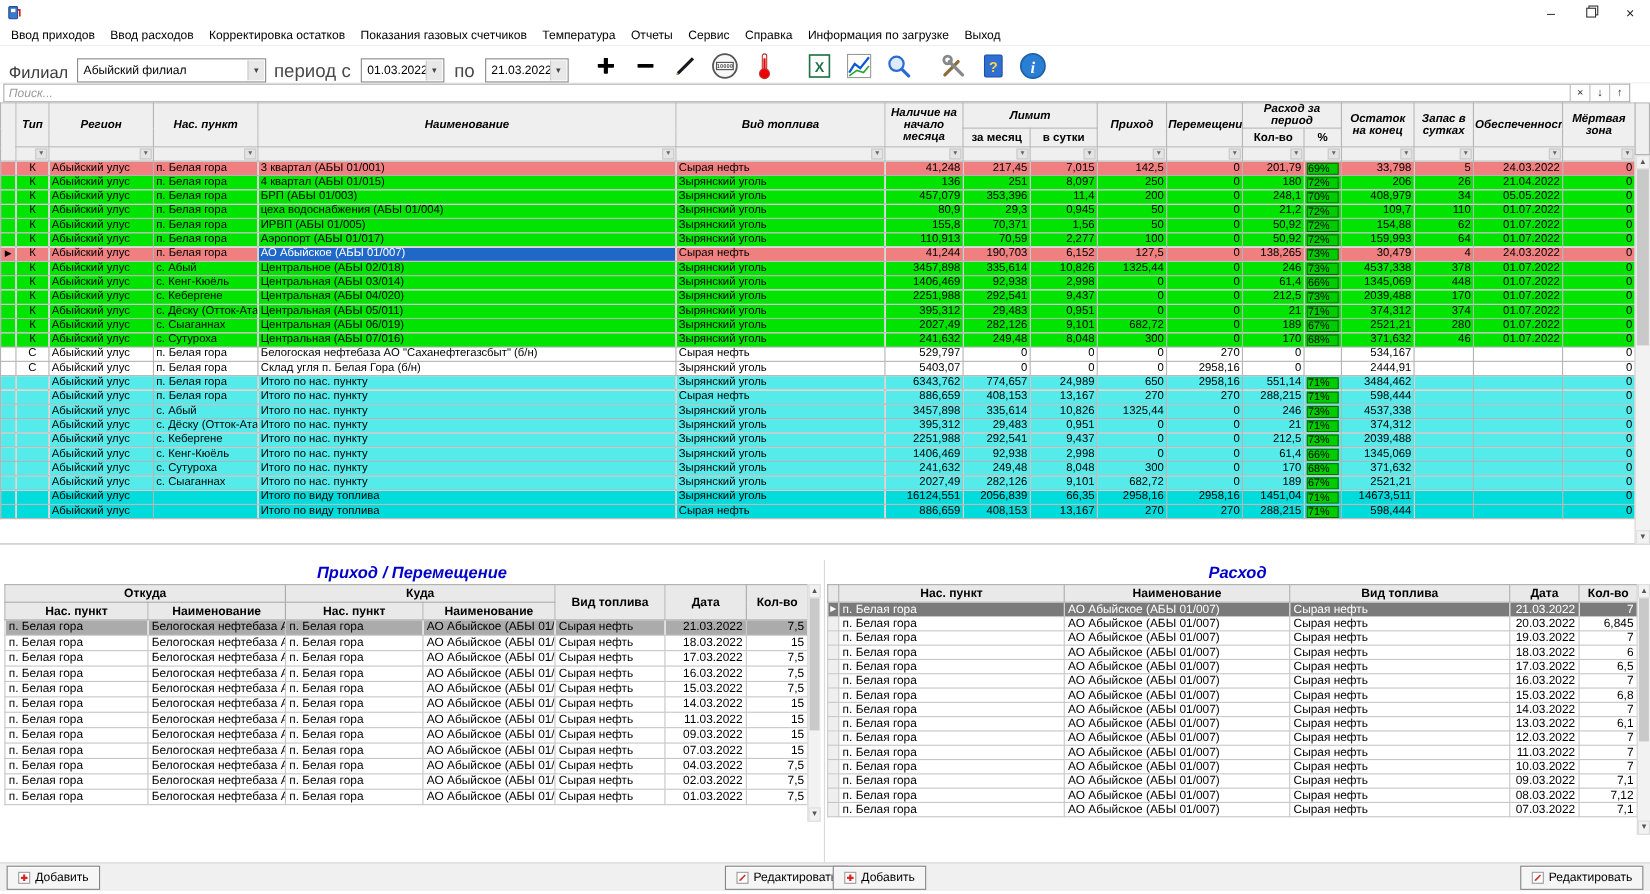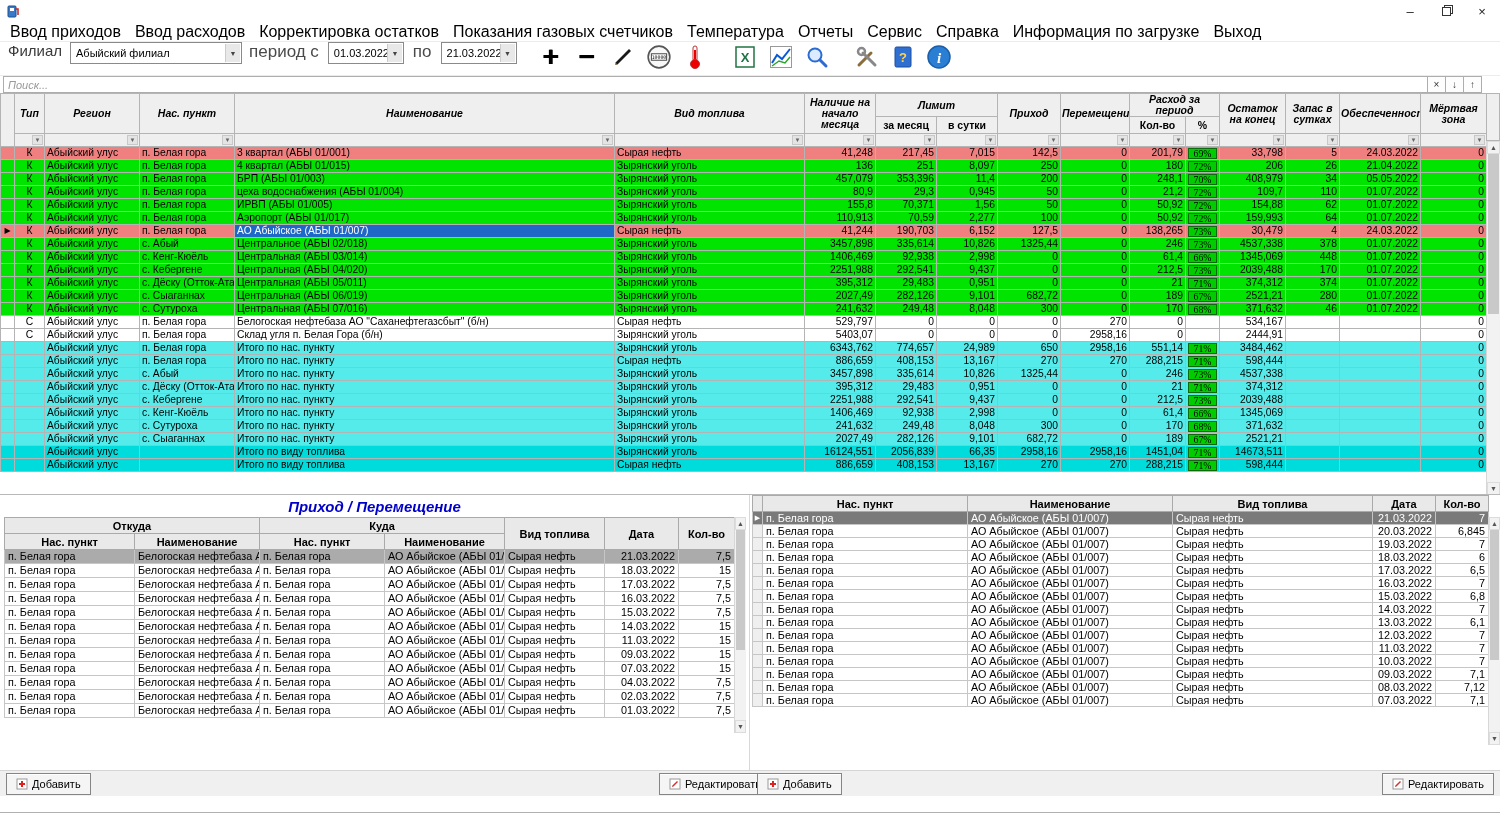--- a/index.html
+++ b/index.html
@@ -10,24 +10,24 @@
   
   .titlebar { height:22px; display:flex; align-items:center; padding-left:6px; background:#fff; }
   .app-icon { width:15px; height:15px; margin-right:6px; flex:0 0 auto; }
   .title-text { font-size:11.5px; white-space:nowrap; }
   .win-controls { margin-left:auto; display:flex; height:100%; }
   .win-btn { width:36px; height:22px; display:flex; align-items:center; justify-content:center; font-size:13px; color:#222; }
   .restore-glyph { width:9px; height:9px; border:1px solid #333; display:inline-block; box-shadow:2px -2px 0 -1px #fff, 2px -2px 0 0 #333; }
 
   
   .menubar { height:20px; display:flex; align-items:center; background:#fff; padding-left:3px; border-bottom:1px solid #ececec; }
-  .menu-item { padding:2px 7px; font-size:16px; white-space:nowrap; cursor:default; }
+  .menu-item { padding:2px 7px; font-size:11px; white-space:nowrap; cursor:default; }
 
   
-  .toolbar { height:34px; display:flex; align-items:flex-start; background:#fff; padding-left:8px; border-bottom:1px solid #ececec; }
+  .toolbar { height:34px; display:flex; align-items:flex-end; background:#fff; padding-left:8px; border-bottom:1px solid #ececec; }
   .branch-label { font-size:15px; color:#3a3a3a; margin-right:8px; }
   .combo { border:1px solid #8a8a8a; background:#fff; height:22px; display:flex; align-items:center; font-size:11px; position:relative; padding:0 18px 0 5px; white-space:nowrap; }
   .combo .arrow { position:absolute; right:1px; top:1px; bottom:1px; width:15px; background:#e8e8e8; display:flex; align-items:center; justify-content:center; font-size:7px; color:#444; border-left:1px solid #ccc; }
   .branch-combo { width:172px; }
   .date-combo { width:76px; margin:0 2px; }
   .period-label { font-size:17px; color:#4a4a4a; margin:0 7px; white-space:nowrap; }
   .tool-btn { width:32px; height:30px; display:flex; align-items:center; justify-content:center; margin:0 2px; cursor:default; }
   .glyph-pm { font-size:28px; font-weight:bold; line-height:24px; color:#000; text-shadow:0.6px 0 0 #000; }
   .tool-gap { width:14px; }
 
@@ -50,31 +50,31 @@
   .filter-combo { display:flex; justify-content:flex-end; align-items:center; height:12px; }
   .filter-arrow { font-size:6px; color:#666; background:#e4e4e4; width:11px; height:10px; display:flex; align-items:center; justify-content:center; border:1px solid #c8c8c8; }
   tr.red  td { background:#f08080; }
   tr.green td { background:#00e400; }
   tr.white td { background:#ffffff; }
   tr.cyan td { background:#55ebeb; }
   tr.cyan2 td { background:#00dcdc; }
   td.gutter-cell { text-align:center; font-size:8px; padding:0; }
   tr.selected td.cursor-cell { background:#2068c8; color:#fff; }
   .al { text-align:left; } .ar { text-align:right; } .ac { text-align:center; }
-  .pct-box { display:block; width:100%; border:1px solid #0d6b0d; background:#00cc00; color:#000; text-align:center; height:11px; line-height:10px; font-size:9.8px;font-family:Liberation Serif, serif; }
+  .pct-box { display:block; width:100%; border:1px solid #0d6b0d; background:#00cc00; color:#000; text-align:left; height:11px; line-height:10px; font-size:9.8px; }
   .corner-box { position:absolute; top:0; right:0; width:14px; height:48px; background:#efefef; border:1px solid #b4b4b4; }
   .vscroll { position:absolute; right:0; width:14px; background:#f2f2f2; border-left:1px solid #d7d7d7; }
   .vscroll .sb-btn { height:13px; display:flex; align-items:center; justify-content:center; font-size:7px; color:#555; background:#f2f2f2; border:1px solid #dcdcdc; }
   .vscroll .sb-track { position:absolute; top:13px; bottom:13px; left:0; right:0; }
   .vscroll .sb-thumb { position:absolute; left:1px; right:1px; background:#c9c9c9; }
   #main-vscroll { top:48px; height:354px; }
   #main-vscroll .sb-thumb { top:0; height:160px; }
 
   
-  .bottom { display:flex; height:275px; background:#fff; }
+  .bottom { display:flex; height:275px; background:#fff;margin-top:14px; }
   .panel { position:relative; height:100%; overflow:hidden; }
   .panel-left { width:750px; border-right:1px solid #d8d8d8; }
   .panel-right { width:750px; }
   .panel-title { height:22px; text-align:center; font-weight:bold; font-style:italic; font-size:15px; color:#0000c8; padding-top:3px; }
   table.sub { border-collapse:collapse; table-layout:fixed; }
   .sub th { background:#e9e9e9; border:1px solid #aaa; font-size:11px; font-weight:bold; height:16px; padding:0 2px; overflow:hidden; white-space:nowrap; text-align:center; }
   .sub td { border:1px solid #c6c6c6; font-size:10.8px; padding:0 3px; overflow:hidden; white-space:nowrap; background:#fff; }
   .income-table { margin-left:4px; width:730px; }
   .income-table td { height:14px; line-height:13px; }
   .expense-table { margin-left:2px; width:736px; }
@@ -1029,20 +1029,21 @@
       <div class="vscroll" id="income-vscroll" style="width:12px">
         <div class="sb-btn">▲</div>
         <div class="sb-track">
             <div class="sb-thumb"></div>
           </div>
         <div class="sb-btn" style="position:absolute;bottom:0;left:0;right:0">▼</div>
       </div>
     </div>
 
     <div class="panel panel-right">
+      <div class="panel-title">Расход</div>
       <table class="sub expense-table">
         <colgroup>
           <col style="width:10px">
             <col style="width:205px">
             <col style="width:205px">
             <col style="width:200px">
           <col style="width:63px">
             <col style="width:53px">
         </colgroup>
         <thead>

